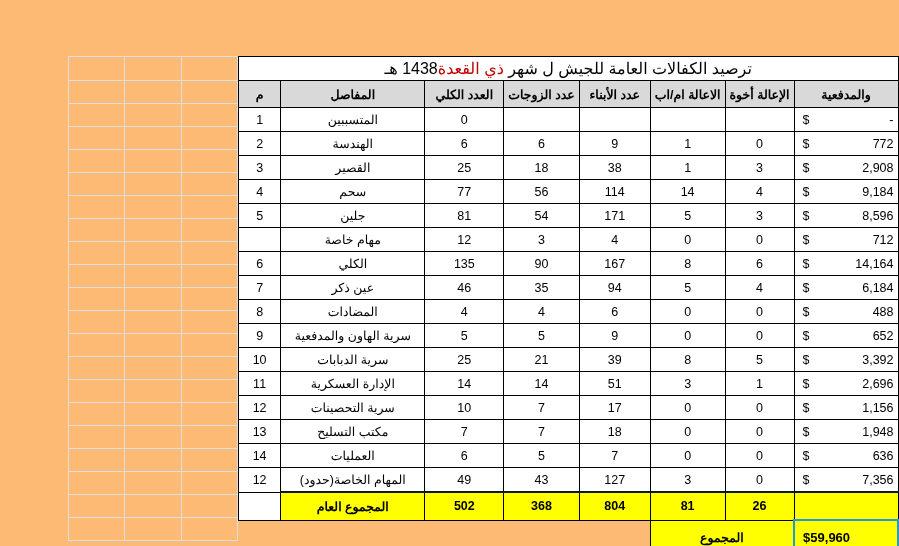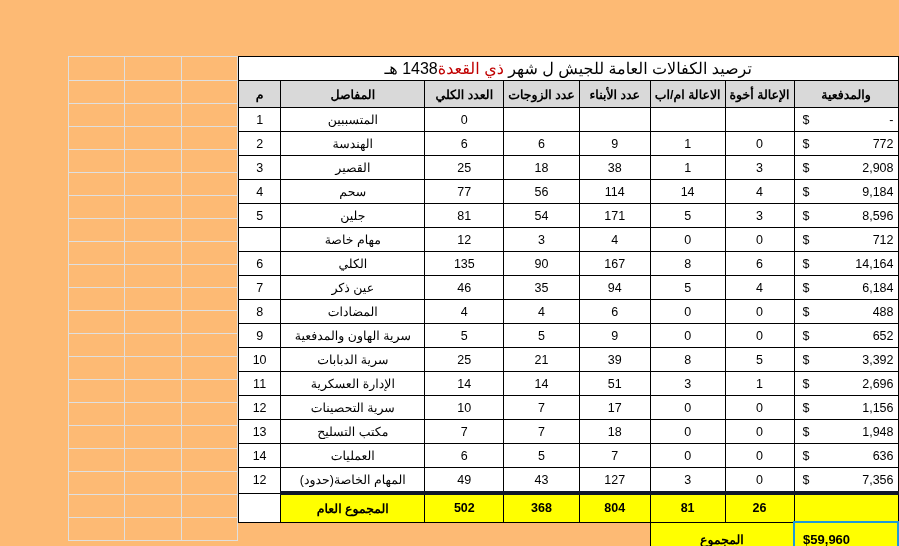--- a/index.html
+++ b/index.html
@@ -109,21 +109,21 @@
     position: absolute;
     left: 8px;
   }
   td.money .amt {
     display: block;
     text-align: right;
   }
   tr.total-row td {
     background: #ffff00;
     font-weight: bold;
-    border-top: 4px solid #0f172a;
+    border-top: 2px solid #0f172a;
     height: 26px;
   }
   tr.total-row td.lbl {
     background: #ffff00;
     text-align: center;
   }
   tr.total-row td.blank-no {
     background: #ffffff;
     border: 1px solid #000;
   }

